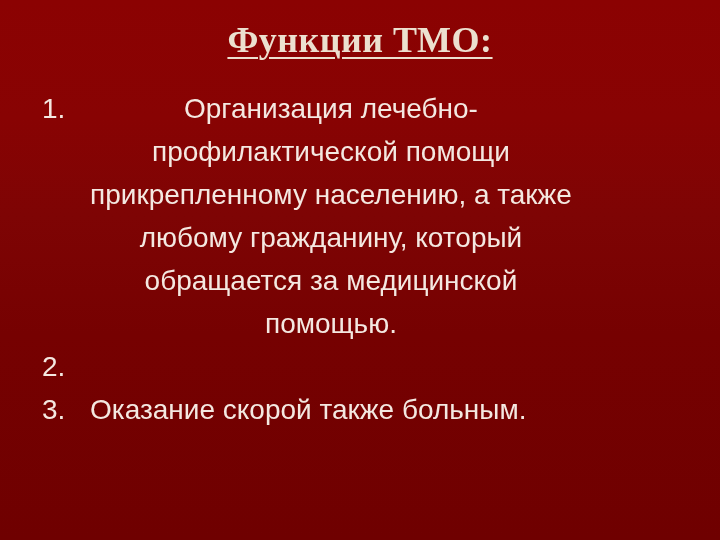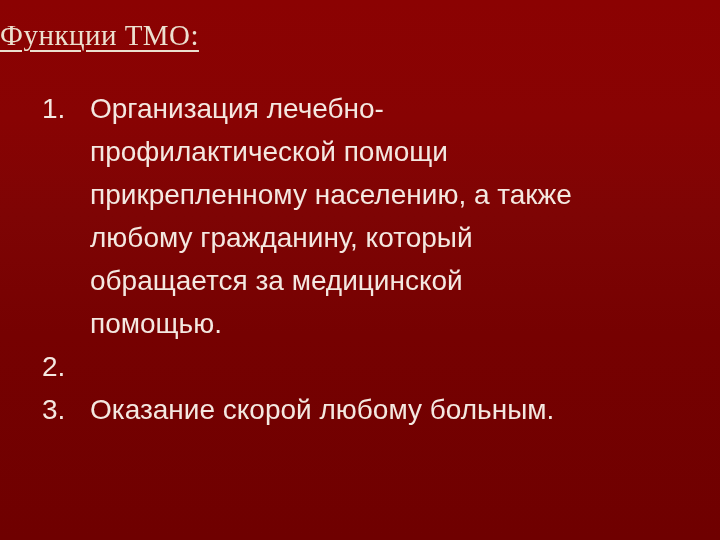--- a/index.html
+++ b/index.html
@@ -15,24 +15,24 @@
       #8b0202 0%,
       #880303 22%,
       #7e0404 40%,
       #760101 62%,
       #6f0000 100%);
     font-family: "Liberation Sans", sans-serif;
   }
   .title {
     margin: 0;
     padding-top: 19px;
-    text-align: left;
+    text-align: center;
     font-family: "Liberation Serif", serif;
-    font-weight: normal;
-    font-size: 29px;
+    font-weight: bold;
+    font-size: 36px;
     letter-spacing: 0.5px;
     color: #ece0cf;
     text-decoration: underline;
     text-decoration-thickness: 2px;
     text-underline-offset: 5px;
   }
   .list {
     list-style: none;
     margin: 0;
     padding: 0;
@@ -47,20 +47,21 @@
     font-size: 28px;
     line-height: 43px;
     color: #f4e8e1;
   }
   .item .num {
     width: 48px;
     flex-shrink: 0;
   }
   .item .txt {
     white-space: pre-line;
+    text-align: center;
   }
 </style>
 </head>
 <body>
 
 <div class="slide">
   <h1 class="title">Функции ТМО:</h1>
 
   <ol class="list">
     <li class="item">
@@ -70,16 +71,16 @@
 прикрепленному населению, а также
 любому гражданину, который
 обращается за медицинской
 помощью.</span>
     </li>
     <li class="item">
       <span class="num">2.</span>
     </li>
     <li class="item">
       <span class="num">3.</span>
-      <span class="txt">Оказание скорой любому больным.</span>
+      <span class="txt">Оказание скорой также больным.</span>
     </li>
   </ol>
 </div>
 
 </body></html>

